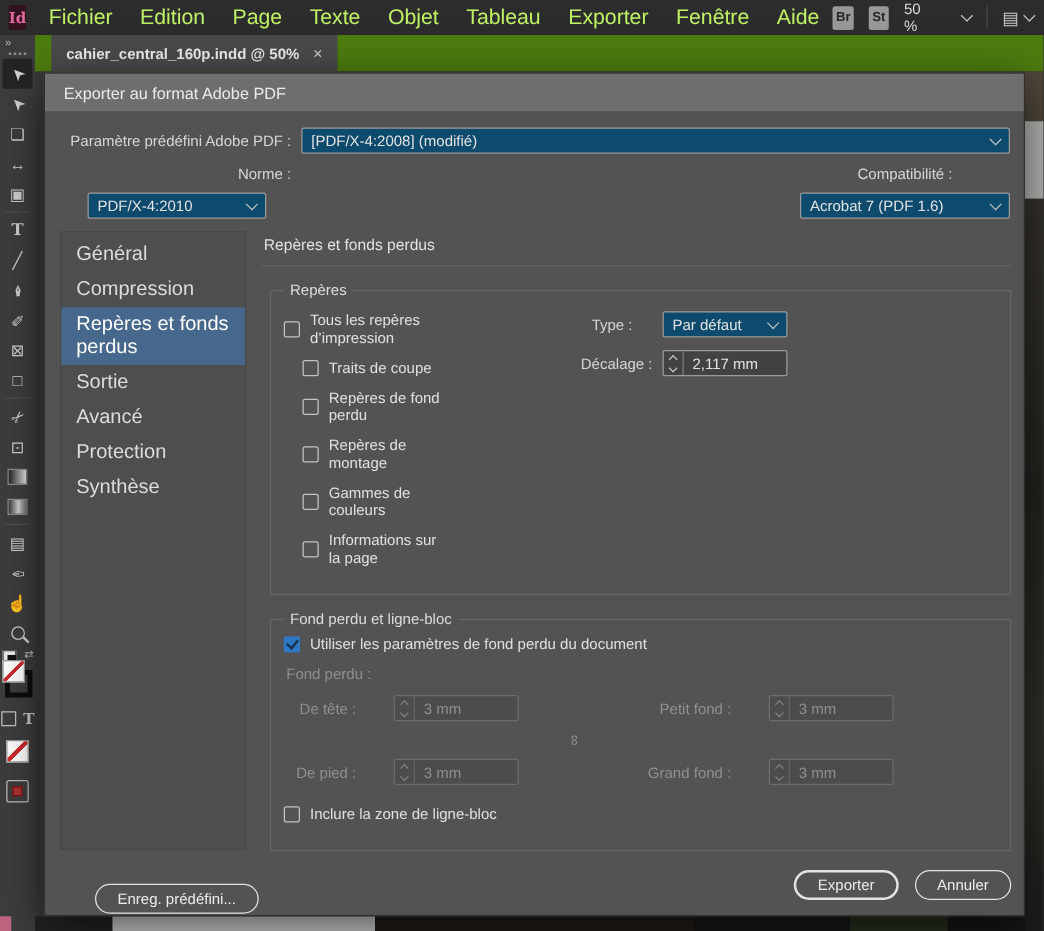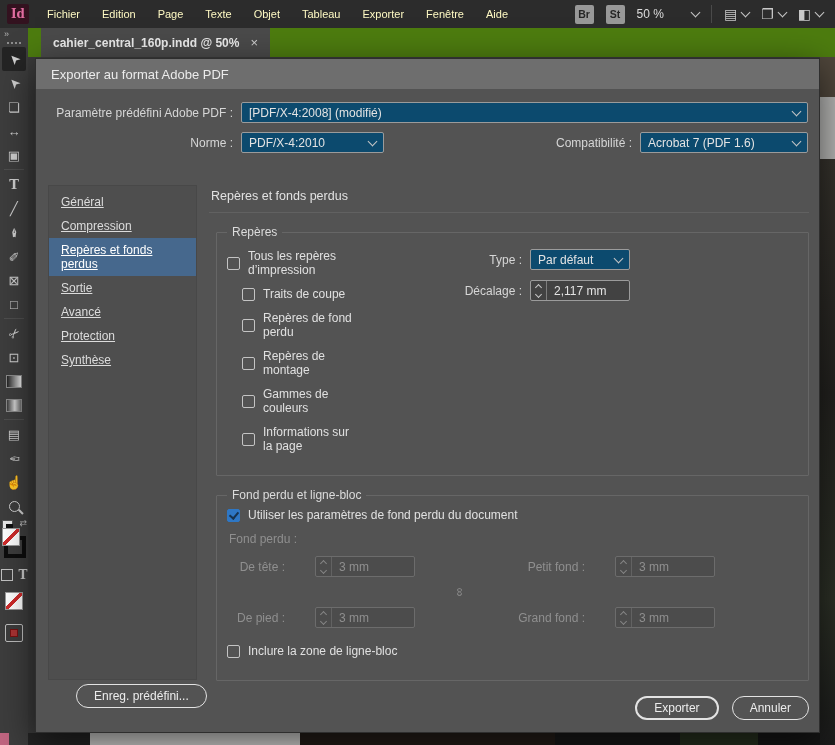--- a/index.html
+++ b/index.html
@@ -6,21 +6,21 @@
   .screen{position:relative;width:835px;height:745px;background:#3a3a3a;overflow:hidden;
           font-size:12px;color:#d6d6d6;-webkit-font-smoothing:antialiased;}
 
   
   .menubar{position:absolute;top:0;left:0;right:0;height:28px;background:#2c2c2c;
            display:flex;align-items:center;z-index:5;}
   .logo{width:22px;height:20px;margin:0 7px;background:#33121f;color:#e06c9f;font-weight:700;
         font-size:12px;display:flex;align-items:center;justify-content:center;border-radius:2px;
         font-family:"DejaVu Serif",serif;}
   #menu-items{display:flex;align-items:center;}
-  .menu-item{padding:0 11px;line-height:28px;color:#fef9c3;font-size:11px;}
+  .menu-item{padding:0 11px;line-height:28px;color:#bef264;font-size:17px;}
   .mb-right{margin-left:auto;display:flex;align-items:center;gap:12px;padding-right:12px;}
   .sq-btn{width:19px;height:19px;background:#989898;color:#262626;font-weight:700;font-size:10.5px;
           display:flex;align-items:center;justify-content:center;border-radius:2px;}
   .zoom-wrap{display:flex;align-items:center;gap:28px;color:#dcdcdc;}
   .chev{width:6px;height:6px;border-right:1.6px solid #c6c6c6;border-bottom:1.6px solid #c6c6c6;
         transform:rotate(45deg);display:inline-block;margin-top:-3px;flex:none;}
   .mb-sep{width:1px;height:18px;background:#4a4a4a;}
   .mb-icon{color:#c9c9c9;font-size:14px;line-height:1;}
   .icon-pair{display:flex;align-items:center;gap:5px;}
 
@@ -77,27 +77,27 @@
   .dlg-title{height:30px;background:#6e6e6e;display:flex;align-items:center;padding-left:15px;
              font-size:13px;color:#ebebeb;}
   .dlg-body{position:absolute;top:30px;left:0;right:0;bottom:0;}
   .lbl{color:#d6d6d6;white-space:nowrap;}
   .field{height:21px;background:#0c4a6e;border:1px solid #9b9b9b;display:flex;align-items:center;
          justify-content:space-between;padding:0 7px;color:#e3e3e3;border-radius:2px;box-sizing:border-box;}
   .row-preset{position:absolute;top:13px;left:14px;right:11px;display:flex;align-items:center;gap:8px;}
   .row-preset .lbl{width:183px;text-align:right;}
   .grow{flex:1;}
   .row-std{position:absolute;top:43px;left:14px;right:11px;display:flex;align-items:center;justify-content:space-between;}
-  .grp{display:flex;align-items:center;gap:8px;}
+  .grp{display:flex;align-items:center;gap:8px;flex-direction:column;}
   .std-lbl{width:183px;text-align:right;}
-  .w143{width:143px;} .w168{width:168px;} .w100{width:100px;}
+  .w143{width:143px;} .w168{width:168px;} .w100{width:100px;margin-left:16px;}
 
   .sidebar{position:absolute;left:12px;top:96px;width:149px;bottom:52px;background:#4e4e4e;
            border:1px solid #484848;box-sizing:border-box;padding-top:4px;}
-  .side-item{padding:5px 12px;font-size:12px;color:#dcdcdc;text-decoration:underline;}
+  .side-item{padding:5px 12px;font-size:16px;color:#dcdcdc;}
   .side-item.selected{background:#46688d;color:#fff;}
 
   .main{position:absolute;left:173px;top:96px;right:10px;bottom:52px;}
   .sec-title{font-size:12.5px;color:#e2e2e2;padding:4px 0 9px 2px;border-bottom:1px solid #616161;}
   fieldset{border:1px solid #666;margin:12px 0 0 7px;padding:6px 10px 12px;border-radius:1px;}
   legend{padding:0 5px;font-size:12px;color:#dcdcdc;}
 
   .marks-flex{display:flex;}
   .marks-left{flex:1;padding-top:4px;}
   .check-row{display:flex;align-items:center;gap:8px;margin-bottom:10px;color:#e0e0e0;}
@@ -126,21 +126,21 @@
   .stepper.disabled .val{color:#8f8f8f;}
 
   .bleed-grid{display:grid;grid-template-columns:auto auto 30px auto auto;align-items:center;
               column-gap:7px;row-gap:9px;margin:10px 0 0 2px;width:fit-content;gap:30px;}
   .link-icon{grid-column:3;grid-row:1/3;justify-self:center;color:#909090;font-size:12px;}
   .link-icon .inf{display:inline-block;transform:rotate(90deg);}
 
   .btn{height:24px;padding:0 17px;border:1px solid #e3e3e3;border-radius:13px;background:transparent;
        color:#ececec;font-size:12px;display:inline-flex;align-items:center;font-family:inherit;}
   .btn.primary{border-width:2px;}
-  .foot-left{position:absolute;left:20px;bottom:24px;padding-left:20px;}
+  .foot-left{position:absolute;left:20px;bottom:1px;padding-left:20px;}
   .foot-right{position:absolute;right:10px;bottom:12px;display:flex;gap:13px;}
 </style>
 </head>
 <body>
 
 <div class="screen">
 
   <div class="menubar">
     <div class="logo">Id</div>
     <div id="menu-items">

